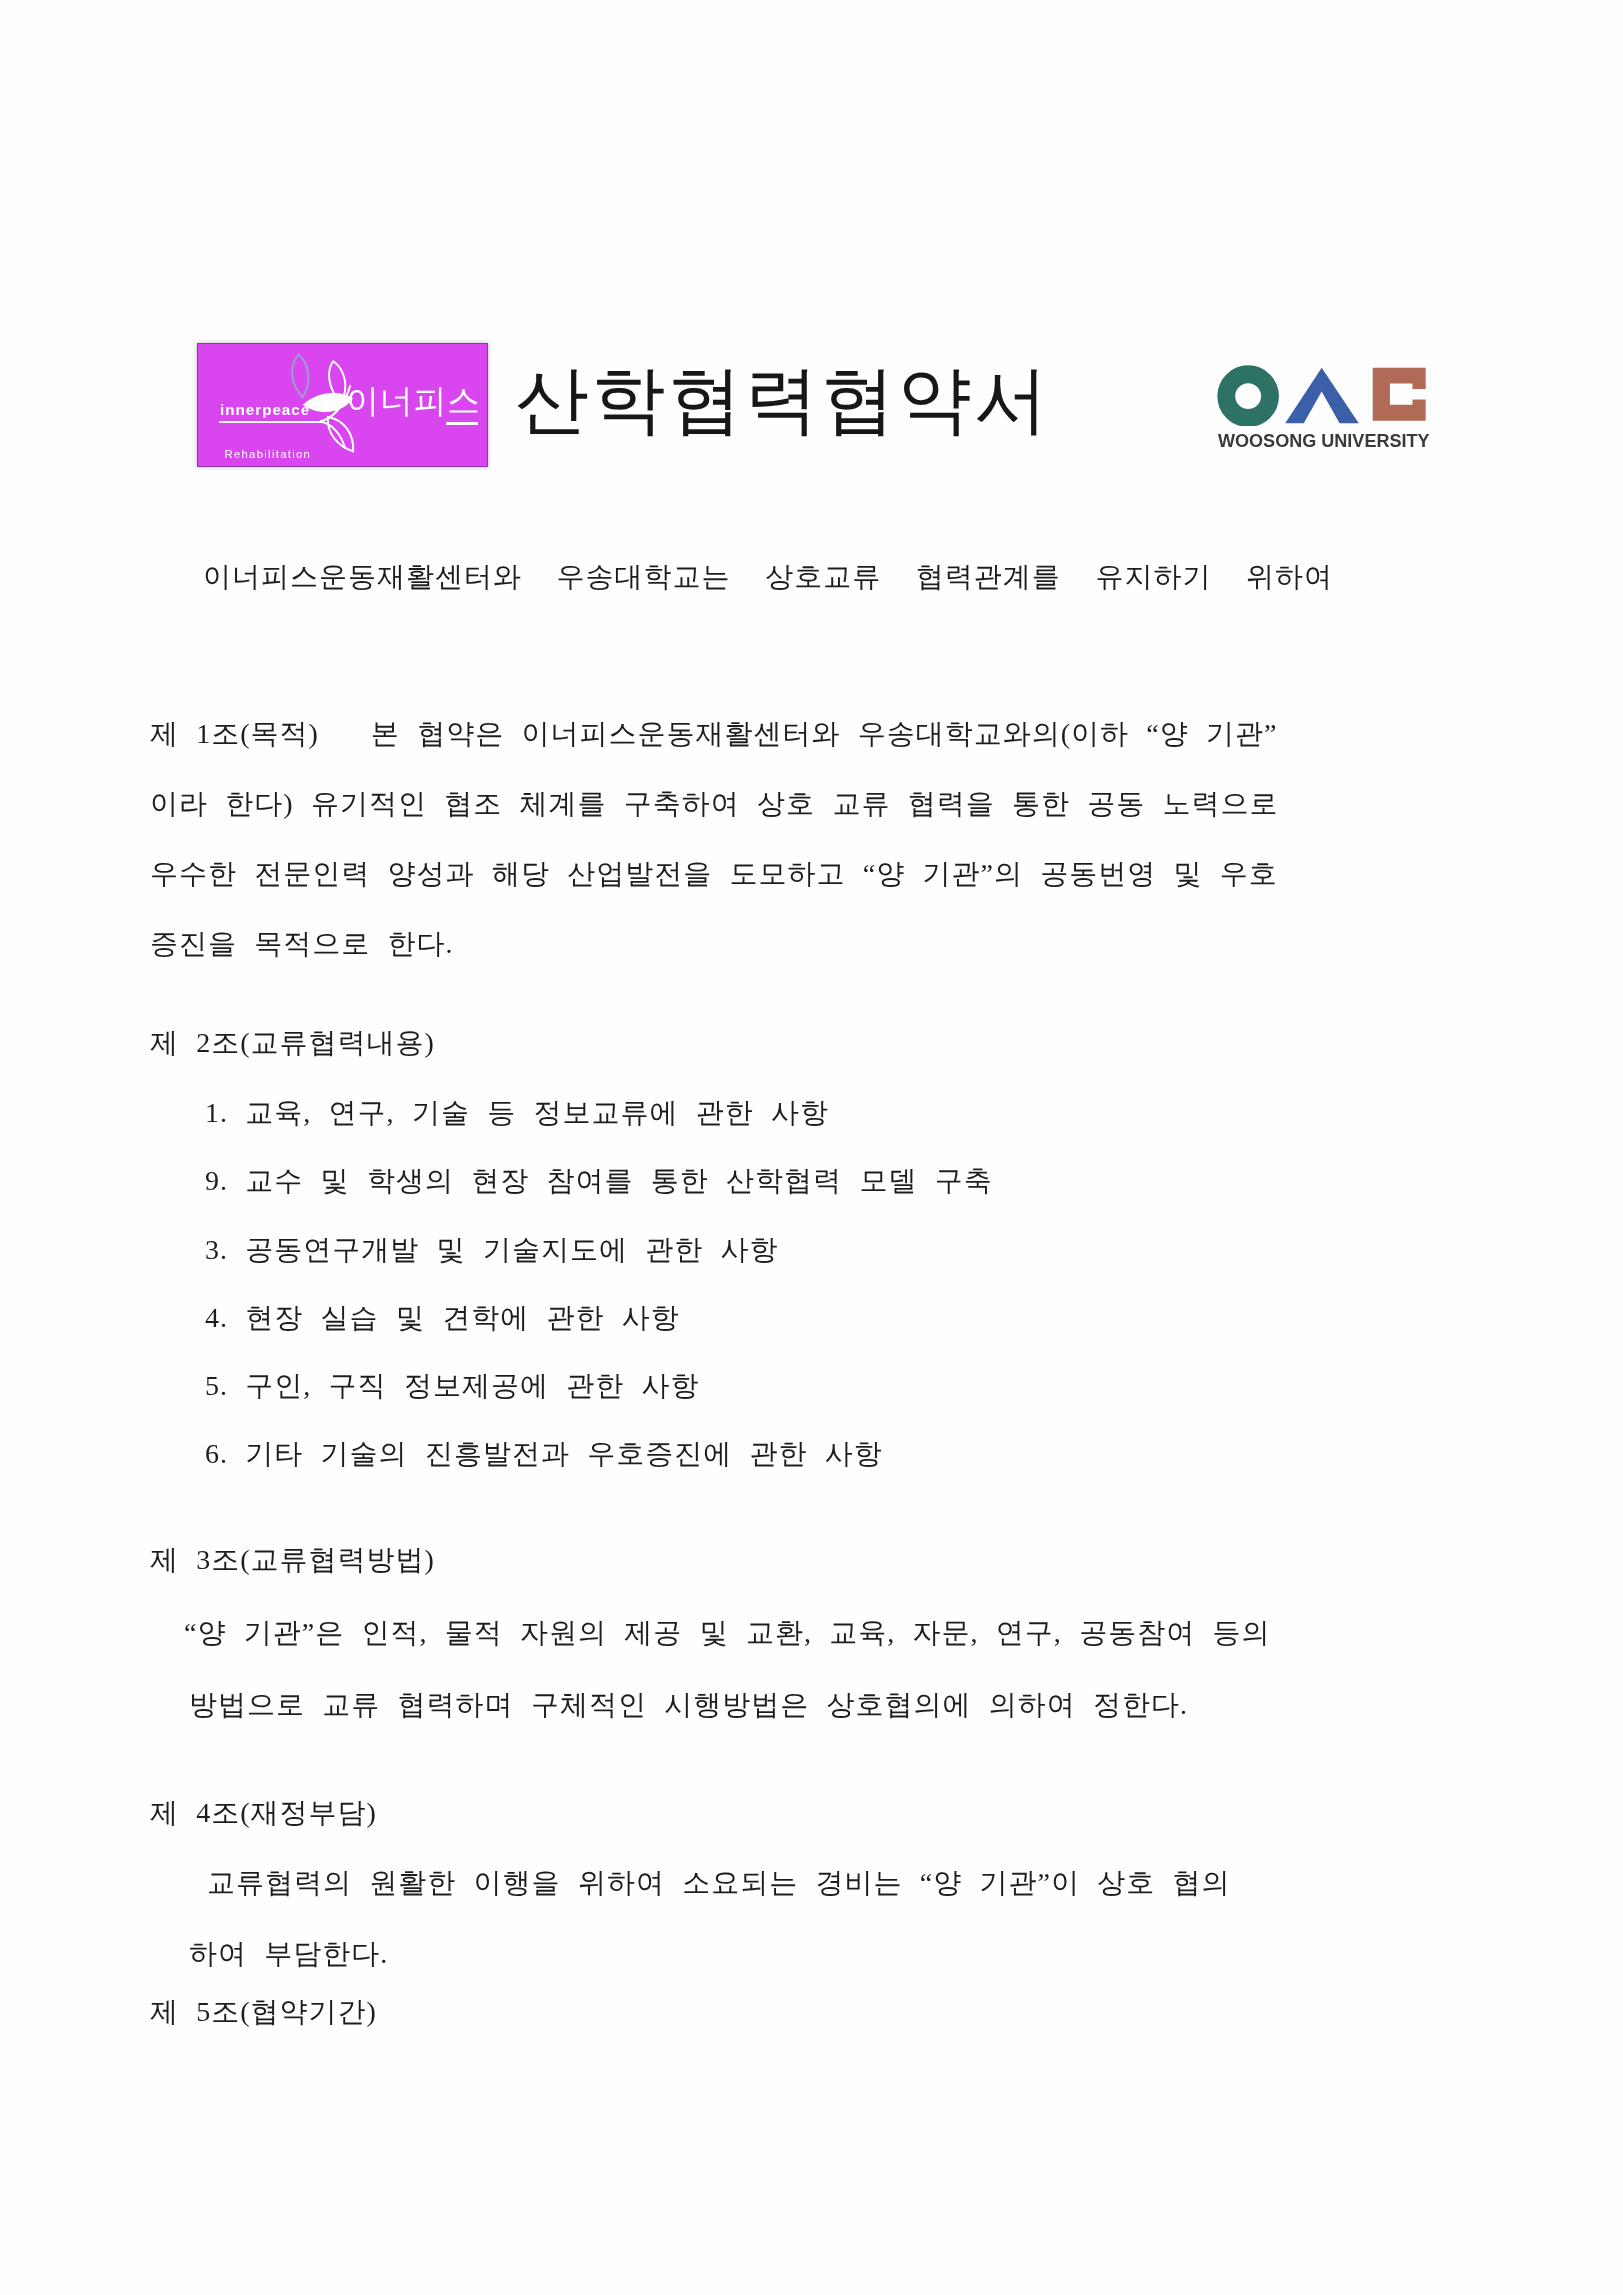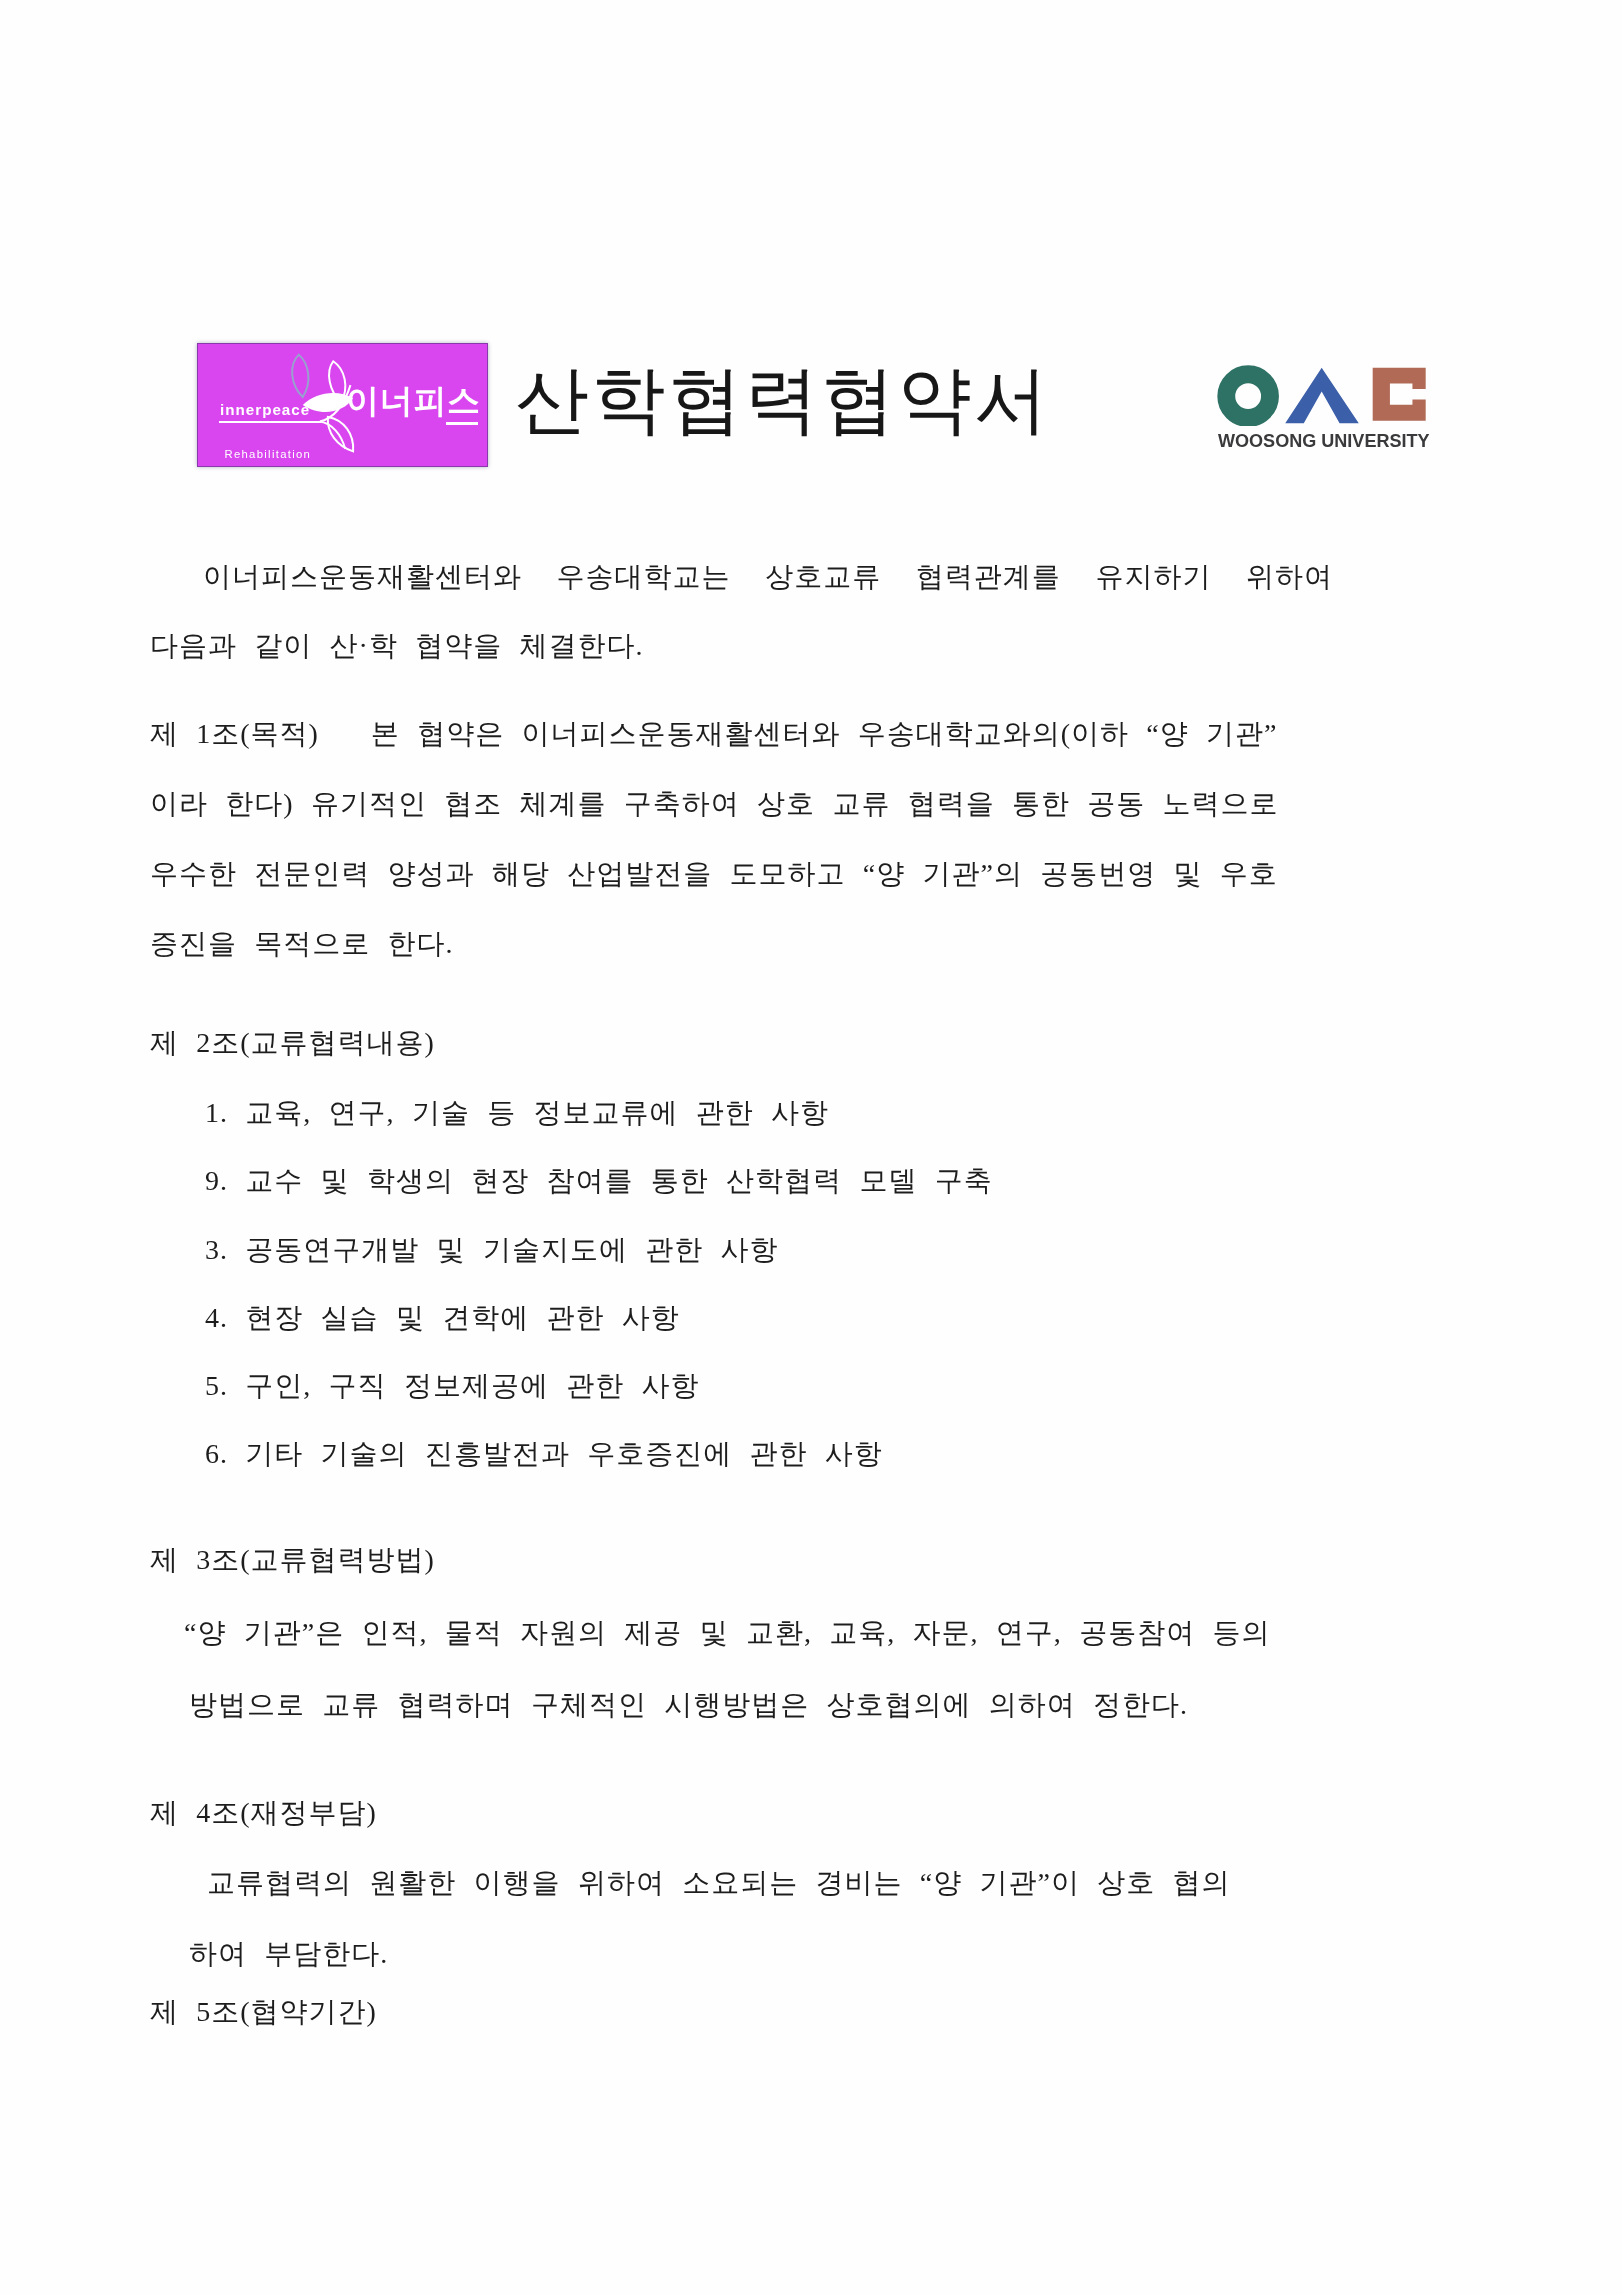--- a/index.html
+++ b/index.html
@@ -26,21 +26,21 @@
   }
   .ip-underline{position:absolute;left:20.5px;top:77px;width:102px;height:2px;background:#ffffff;}
   .ip-sub{
     position:absolute;left:26.5px;top:84px;
     font-family:"Liberation Sans","DejaVu Sans",sans-serif;
     font-size:11.3px;font-weight:500;color:#ffffff;letter-spacing:1.3px;margin-top:20px;
   }
   .ip-ko{
     position:absolute;left:148px;top:40px;
     font-family:"Liberation Sans","DejaVu Sans",sans-serif;
-    font-size:33px;font-weight:700;color:#ffffff;letter-spacing:0.7px;
+    font-size:33px;font-weight:400;color:#ffffff;letter-spacing:0.7px;
     line-height:1;
   }
   .ip-ko-underline{position:absolute;left:248px;top:78px;width:32px;height:3.3px;background:#ffffff;}
 
   .doc-title{
     position:absolute;left:515px;top:363px;
     font-size:74px;line-height:1;letter-spacing:0;word-spacing:-16px;
     white-space:pre;color:#171717;
   }
 
@@ -94,21 +94,20 @@
       <circle cx="47" cy="47" r="33" fill="none" stroke="#2e7165" stroke-width="27"></circle>
 
       <polygon points="158,4 214,88 185,88 158,40 131,88 103,88" fill="#3b5fa9"></polygon>
 
       <path d="M235,4 h80 v32 h-20 v-8 h-34 v32 h34 v-8 h20 v32 h-80 z" fill="#b06a55"></path>
     </svg>
     <div class="ws-text">WOOSONG UNIVERSITY</div>
   </div>
 
   <div class="ln" style="left:203px;top:560px">이너피스운동재활센터와  우송대학교는  상호교류  협력관계를  유지하기  위하여</div>
-  <div class="ln" style="left:150px;top:629px">다음과 같이 산·학 협약을 체결한다.</div>
 
   <div class="ln" style="left:150px;top:717px">제 1조(목적)   본 협약은 이너피스운동재활센터와 우송대학교와의(이하 “양 기관”</div>
   <div class="ln" style="left:150px;top:857px">우수한 전문인력 양성과 해당 산업발전을 도모하고 “양 기관”의 공동번영 및 우호</div>
   <div class="ln" style="left:150px;top:787px">이라 한다) 유기적인 협조 체계를 구축하여 상호 교류 협력을 통한 공동 노력으로</div>
   <div class="ln" style="left:150px;top:927px">증진을 목적으로 한다.</div>
 
   <div class="ln" style="left:150px;top:1026px">제 2조(교류협력내용)</div>
   <div class="ln" style="left:205px;top:1096px">1. 교육, 연구, 기술 등 정보교류에 관한 사항</div>
   <div class="ln" style="left:205px;top:1164px">9. 교수 및 학생의 현장 참여를 통한 산학협력 모델 구축</div>
   <div class="ln" style="left:205px;top:1233px">3. 공동연구개발 및 기술지도에 관한 사항</div>

